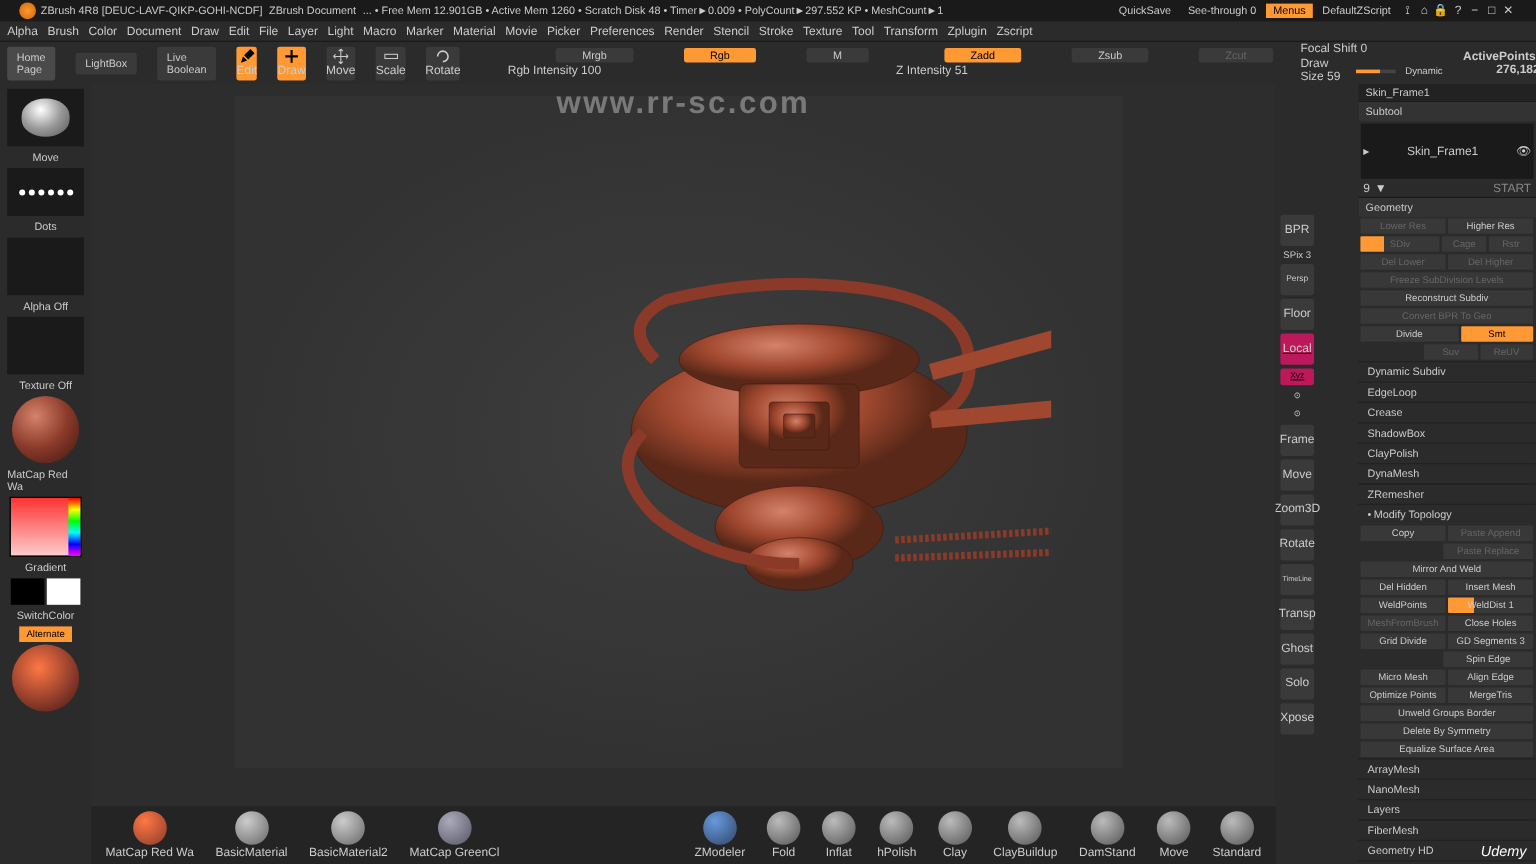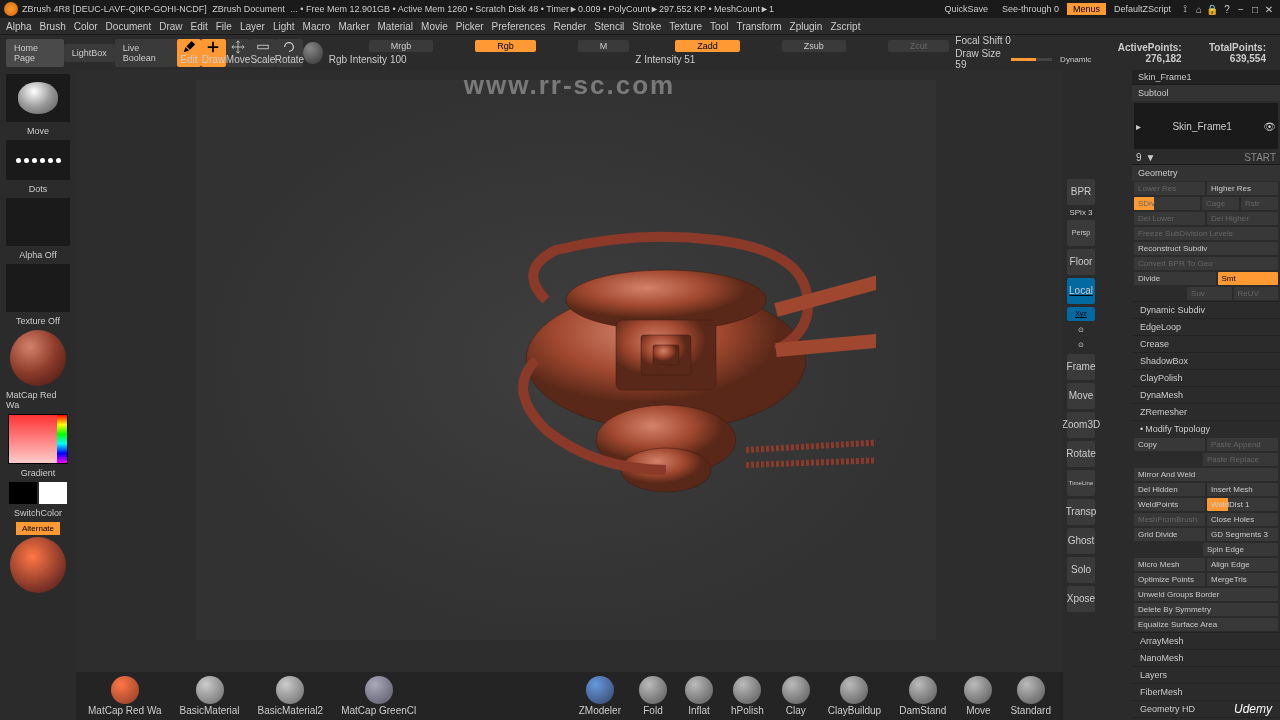--- a/index.html
+++ b/index.html
@@ -1,26 +1,26 @@
 <!DOCTYPE html>
 <html><head>
 <meta charset="utf-8">
 <style>
 * { margin:0; padding:0; box-sizing:border-box; font-family:Arial,sans-serif; font-size:10px; color:#ccc; user-select:none; }
 body { background:#2b2b2b; width:1280px; height:720px; overflow:hidden; position:relative; }
-.titlebar { height:18px; background:#1a1a1a; display:flex; align-items:center; padding:0 4px; }
+.titlebar { height:18px; background:#1a1a1a; display:flex; align-items:center; padding:0 16px; }
 .titlebar .zlogo { width:14px; height:14px; background:radial-gradient(circle,#ff9933,#cc6600); border-radius:50%; margin-right:4px; }
 .titlebar .tt { white-space:nowrap; flex:0 0 auto; font-size:9px; }
 .titlebar .spacer { flex:1; }
 .titlebar .rbtn { padding:1px 6px; margin:0 1px; font-size:9px; }
 .titlebar .orange { background:#ff9933; color:#000; }
 .titlebar .winbtn { width:14px; text-align:center; }
 .menubar { height:16px; background:#2b2b2b; display:flex; align-items:center; padding:0 6px; gap:8px; font-size:9px; }
 .menubar span { cursor:pointer; }
-.toolbar { height:36px; background:#2b2b2b; display:flex; align-items:center; padding:2px 6px; gap:0; border-top:1px solid #1a1a1a; }
+.toolbar { height:36px; background:#2b2b2b; display:flex; align-items:center; padding:2px 6px; gap:17px; border-top:1px solid #1a1a1a; }
 .tbtn { background:#3a3a3a; padding:4px 8px; font-size:9px; border-radius:2px; }
 .tbtn.home { background:#4a4a4a; }
 .iconbtn { width:28px; height:28px; background:#3a3a3a; display:flex; flex-direction:column; align-items:center; justify-content:center; font-size:7px; border-radius:2px; }
 .iconbtn.orange { background:#ff9933; color:#000; }
 .iconbtn svg { width:14px; height:14px; }
 .sphere { width:22px; height:22px; border-radius:50%; background:radial-gradient(circle at 35% 30%,#888,#333); }
 .topctrl { display:flex; flex-direction:column; gap:2px; margin-left:6px; }
 .topctrl .row { display:flex; gap:2px; align-items:center; font-size:9px; }
 .pill { background:#3a3a3a; padding:1px 22px; font-size:9px; border-radius:2px;margin-left:40px; }
 .pill.orange { background:#ff9933; color:#000; }
@@ -41,27 +41,27 @@
 .leftpanel .modelball { width:56px; height:56px; border-radius:50%; background:radial-gradient(circle at 40% 35%,#ff7744,#8b3a2a 60%,#3a1510); }
 .viewport { flex:1; background:#2d2d2d; position:relative; }
 .canvas { position:absolute; left:120px; top:10px; width:740px; height:560px; background:radial-gradient(ellipse at center,#3e3e3e,#323232 70%); }
 .model { position:absolute; left:260px; top:100px; width:420px; height:350px; }
 .watermark { position:absolute; left:50%; top:0; transform:translateX(-50%); color:rgba(255,255,255,0.35); font-size:26px; font-weight:bold; letter-spacing:2px; }
 .matrow { position:absolute; bottom:0; left:0; right:0; height:48px; display:flex; align-items:center; gap:18px; padding:0 12px; background:rgba(30,30,30,0.6); }
 .matitem { display:flex; flex-direction:column; align-items:center; font-size:8px; gap:1px; }
 .matball { width:28px; height:28px; border-radius:50%; }
 .rightstrip { width:36px; background:#2b2b2b; display:flex; flex-direction:column; align-items:center; padding:4px 2px; gap:3px;justify-content:center; }
 .rsbtn { width:28px; height:26px; background:#3a3a3a; display:flex; flex-direction:column; align-items:center; justify-content:center; font-size:7px; border-radius:2px; }
-.rsbtn.orange { background:#0369a1; color:#000;text-decoration:underline; }
+.rsbtn.orange { background:#be185d; color:#000;text-decoration:underline; }
 .rightpanel { width:148px; background:#2b2b2b; display:flex; flex-direction:column; overflow:hidden;margin-left:33px; }
 .rphdr { background:#333; padding:3px 6px; font-size:9px; border-top:1px solid #1a1a1a; }
 .subtoolbox { height:46px; background:#1a1a1a; margin:2px; display:flex; align-items:center; padding:2px; font-size:9px; }
 .panelbody { flex:1; overflow-y:auto; }
 .prow { display:flex; gap:2px; padding:1px 2px; }
-.pbtn { flex:1; background:#383838; padding:2px 4px; font-size:8px; text-align:left; border-radius:1px; white-space:nowrap; overflow:hidden; }
+.pbtn { flex:1; background:#383838; padding:2px 4px; font-size:8px; text-align:center; border-radius:1px; white-space:nowrap; overflow:hidden; }
 .pbtn.dim { color:#666; }
 .pbtn.orange { background:#ff9933; color:#000; }
 .pitem { padding:3px 8px; font-size:9px; border-top:1px solid #222; cursor:pointer; }
 .pitem.dot::before { content:'•'; margin-right:2px; }
 .udemy { position:absolute; right:8px; bottom:4px; font-size:12px; color:#fff; font-style:italic; }
 </style>
 </head>
 <body>
 
 <div class="titlebar">

